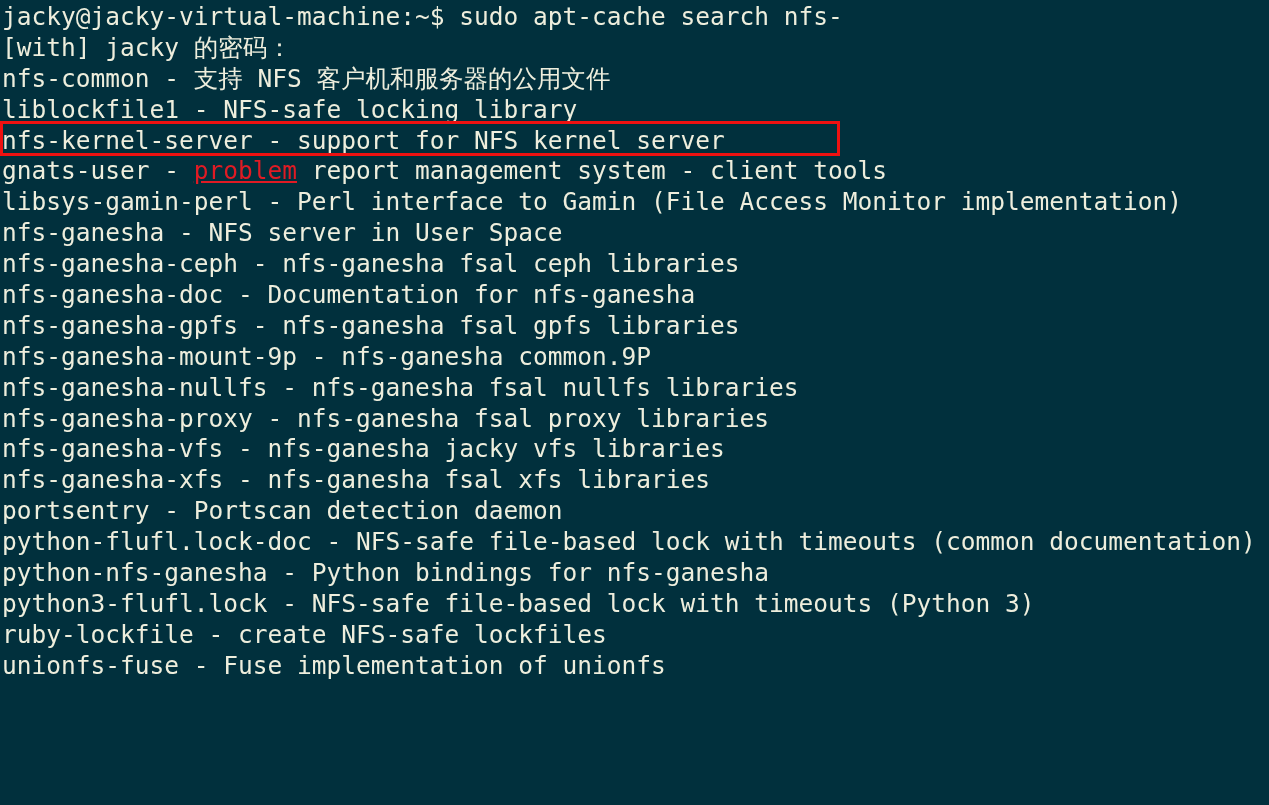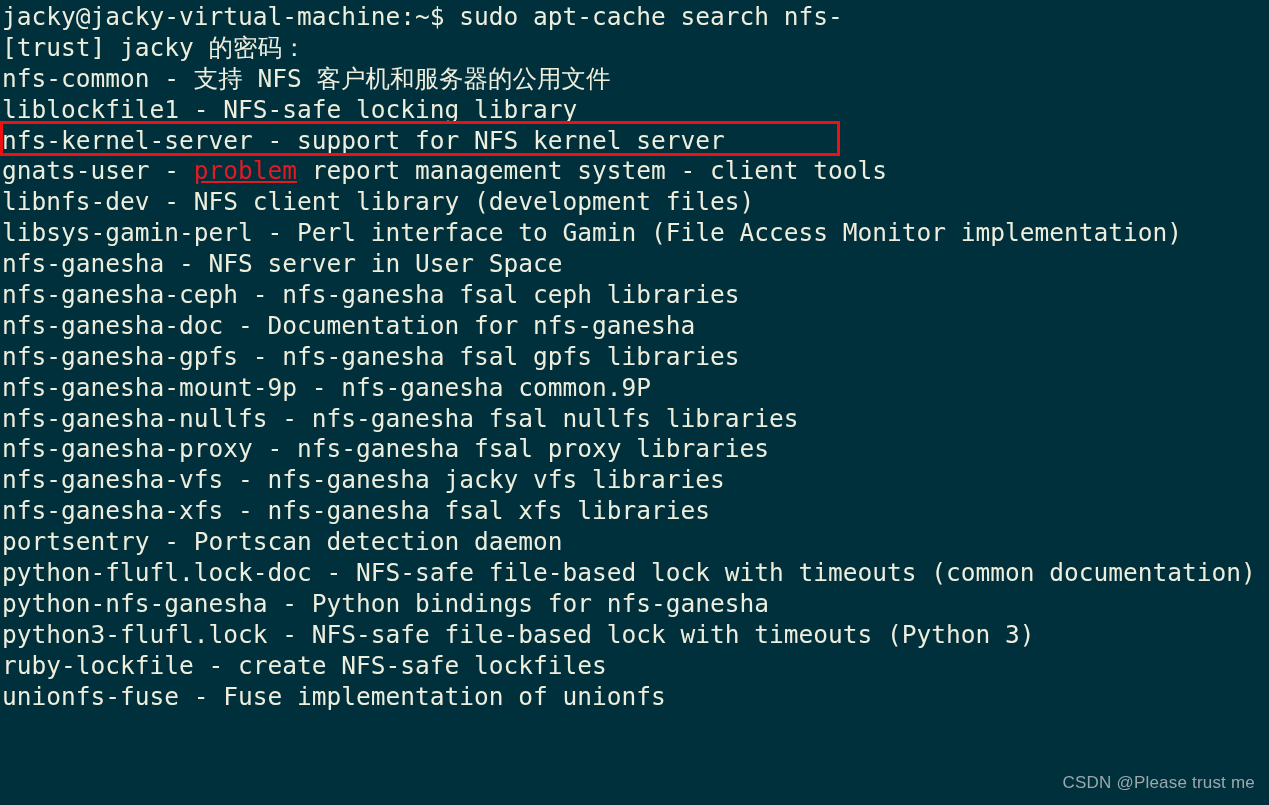--- a/index.html
+++ b/index.html
@@ -52,42 +52,40 @@
     letter-spacing: 0.2px;
     white-space: nowrap;
   }
 </style>
 </head>
 <body>
 
 <div id="terminal">
 
   <div class="line">jacky@jacky-virtual-machine:~$ sudo apt-cache search nfs-</div>
-  <div class="line">[trust] jacky 的密码：</div>
+  <div class="line">[with] jacky 的密码：</div>
   <div class="line">nfs-common - 支持 NFS 客户机和服务器的公用文件</div>
   <div class="line">liblockfile1 - NFS-safe locking library</div>
   <div class="line">nfs-kernel-server - support for NFS kernel server</div>
 
   <div class="line"><span>gnats-user - </span><span class="red-text">problem</span><span> report management system - client tools</span></div>
 
-  <div class="line">libnfs-dev - NFS client library (development files)</div>
   <div class="line">libsys-gamin-perl - Perl interface to Gamin (File Access Monitor implementation)</div>
   <div class="line">nfs-ganesha - NFS server in User Space</div>
   <div class="line">nfs-ganesha-ceph - nfs-ganesha fsal ceph libraries</div>
   <div class="line">nfs-ganesha-doc - Documentation for nfs-ganesha</div>
   <div class="line">nfs-ganesha-gpfs - nfs-ganesha fsal gpfs libraries</div>
   <div class="line">nfs-ganesha-mount-9p - nfs-ganesha common.9P</div>
   <div class="line">nfs-ganesha-nullfs - nfs-ganesha fsal nullfs libraries</div>
   <div class="line">nfs-ganesha-proxy - nfs-ganesha fsal proxy libraries</div>
   <div class="line">nfs-ganesha-vfs - nfs-ganesha jacky vfs libraries</div>
   <div class="line">nfs-ganesha-xfs - nfs-ganesha fsal xfs libraries</div>
   <div class="line">portsentry - Portscan detection daemon</div>
   <div class="line">python-flufl.lock-doc - NFS-safe file-based lock with timeouts (common documentation)</div>
   <div class="line">python-nfs-ganesha - Python bindings for nfs-ganesha</div>
   <div class="line">python3-flufl.lock - NFS-safe file-based lock with timeouts (Python 3)</div>
   <div class="line">ruby-lockfile - create NFS-safe lockfiles</div>
   <div class="line">unionfs-fuse - Fuse implementation of unionfs</div>
 
   <div id="highlight-box"></div>
 
-  <div id="watermark">CSDN @Please trust me</div>
 
 </div>
 
 </body></html>

